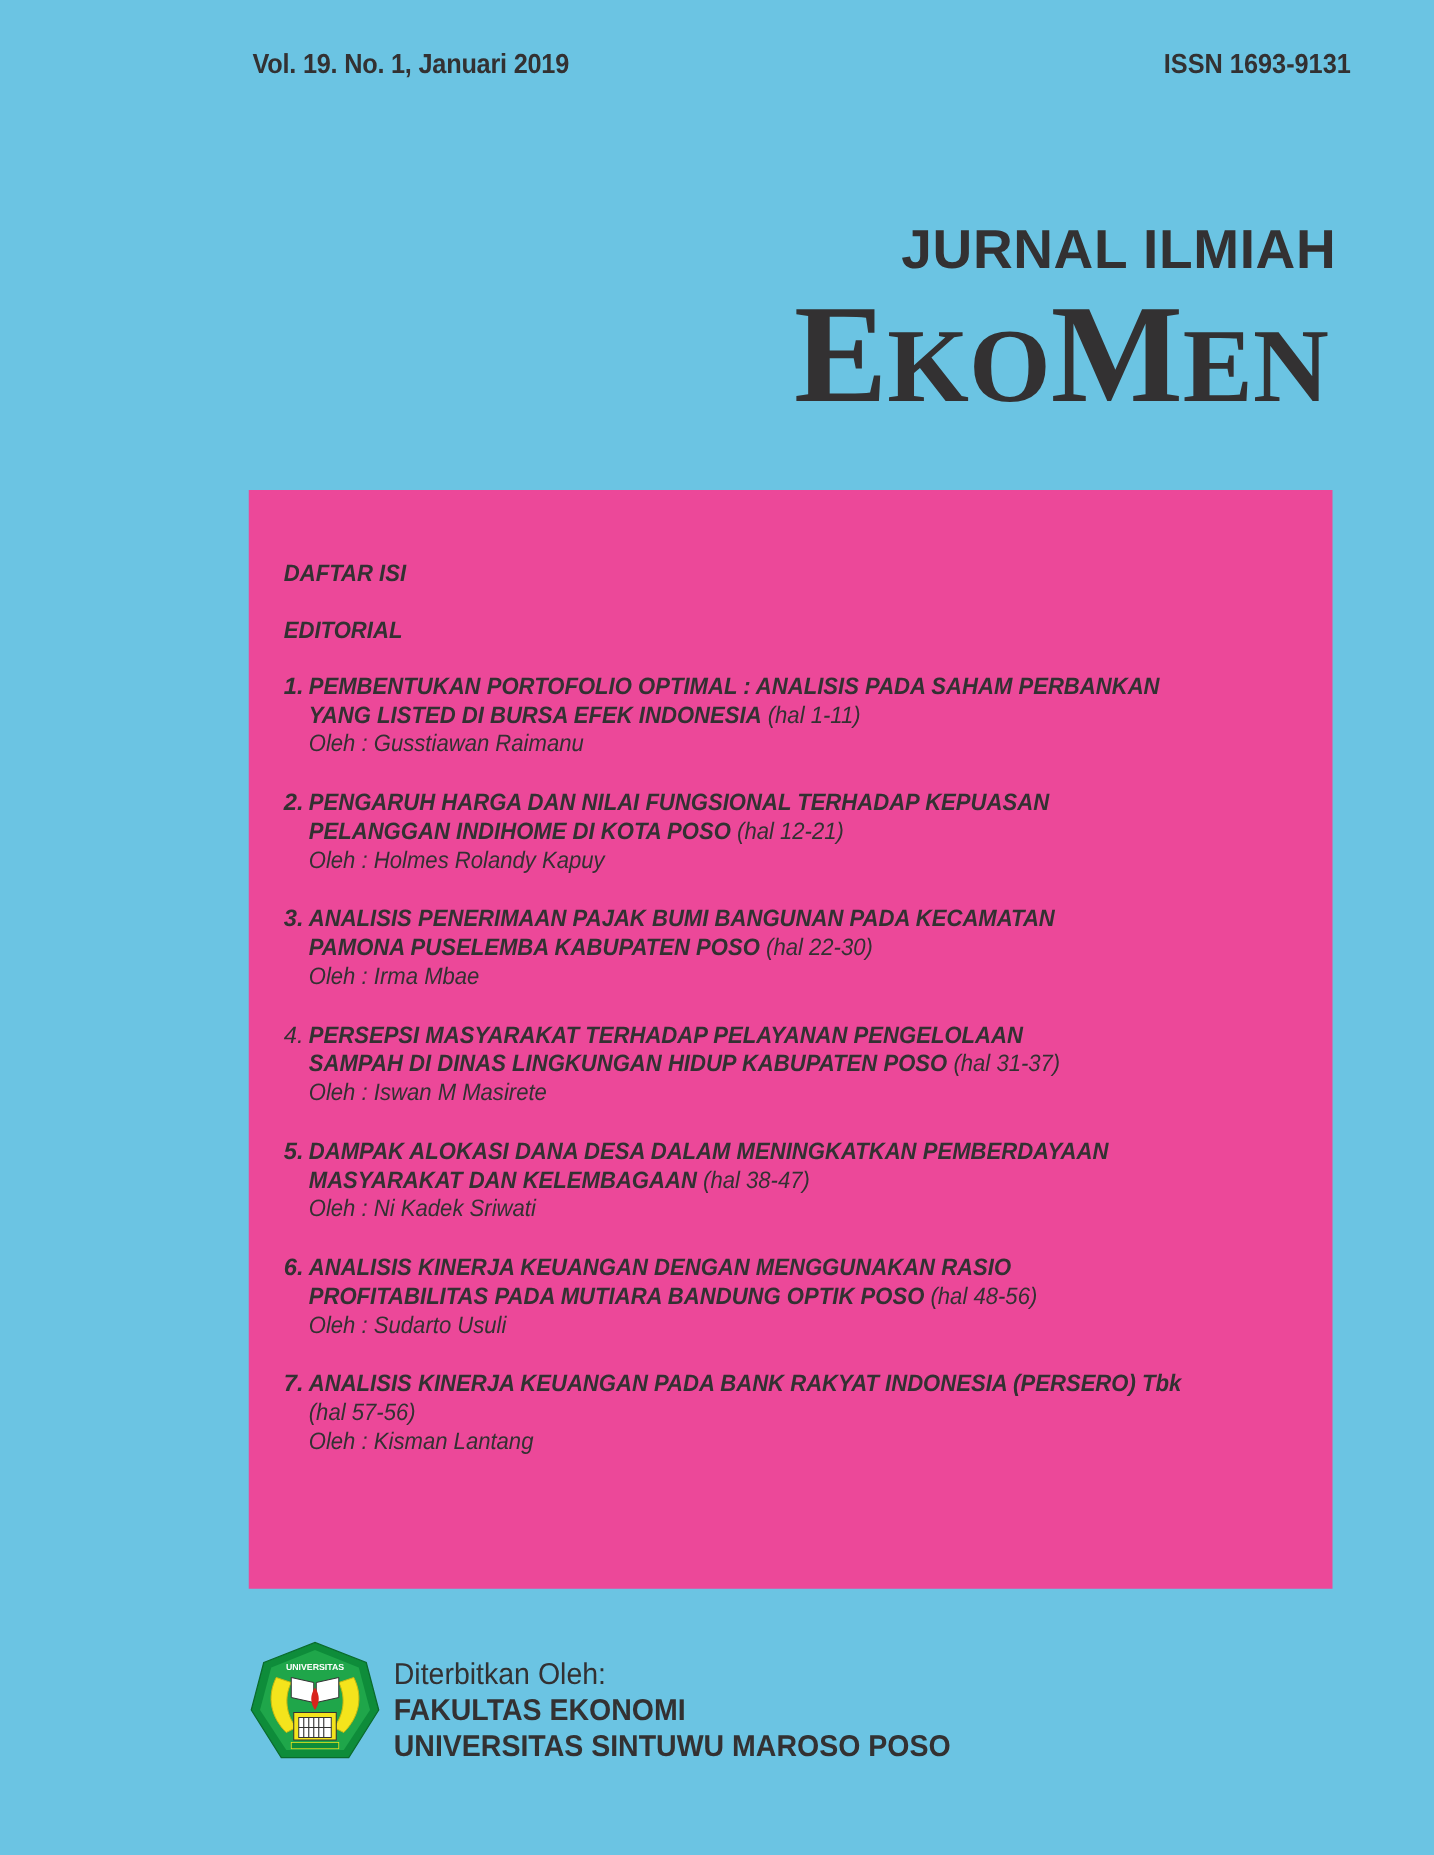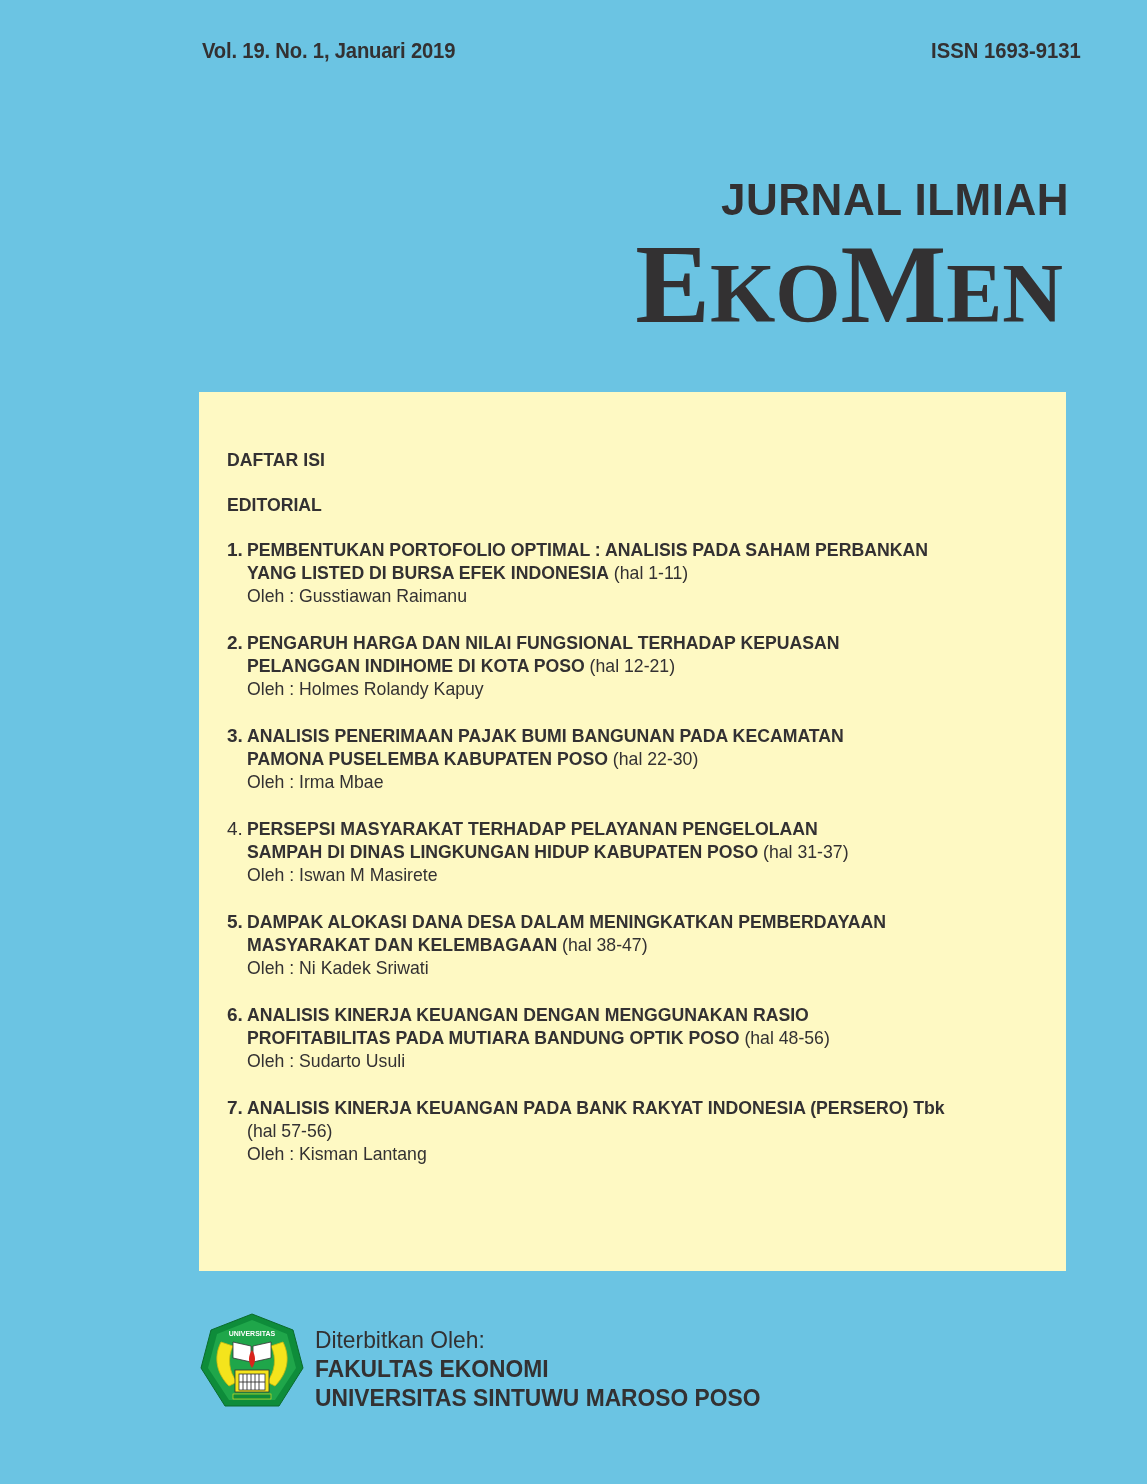--- a/index.html
+++ b/index.html
@@ -34,21 +34,22 @@
       font-weight: bold;
       color: #333132;
       line-height: 1;
       white-space: nowrap;
     }
     .journal-name .big { font-size: 112px; }
     .journal-name .small { font-size: 84px; }
     .contents-box {
       position: absolute; left: 199px; top: 392px;
       width: 867px; height: 879px;
-      background: #fef9c3;
+      background: #ec4899;
+      font-style: italic;
     }
     .toc {
       position: absolute; left: 28px; top: 56px; right: 10px;
       font-size: 19px; line-height: 23px;
     }
     .heading {
       font-weight: bold;
       transform: scaleX(0.93); transform-origin: left center;
       display: block;
     }

